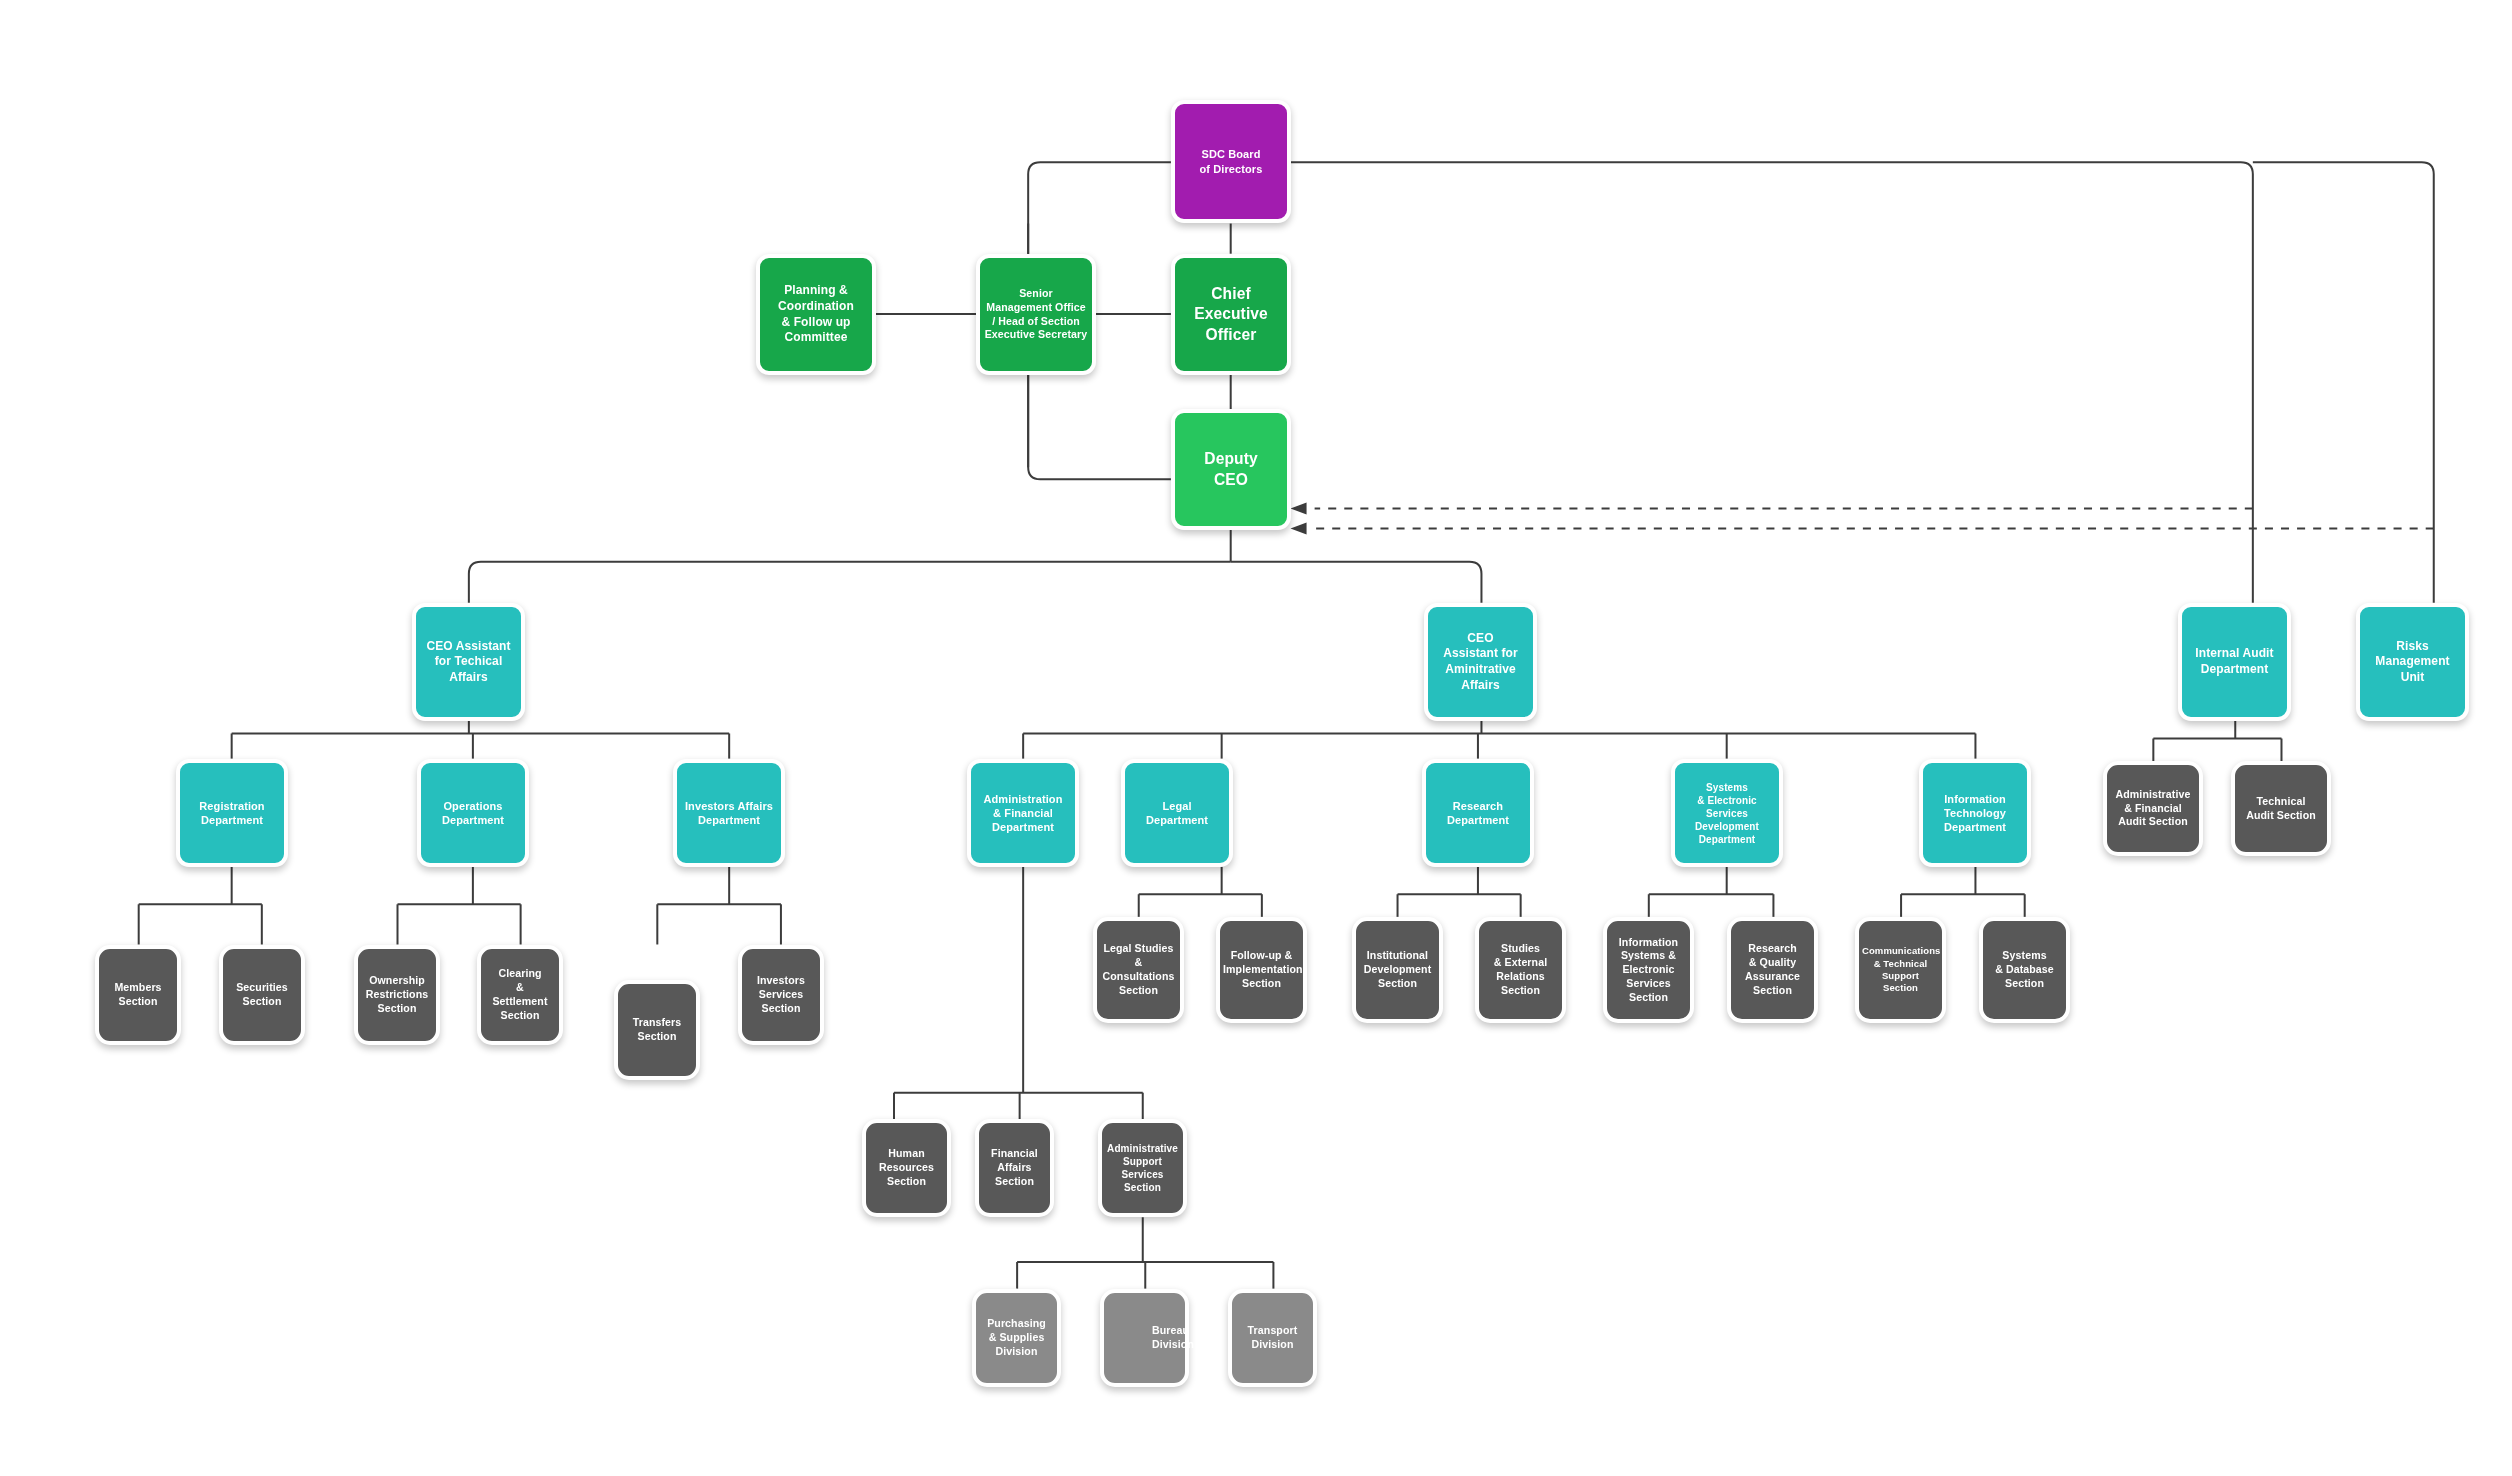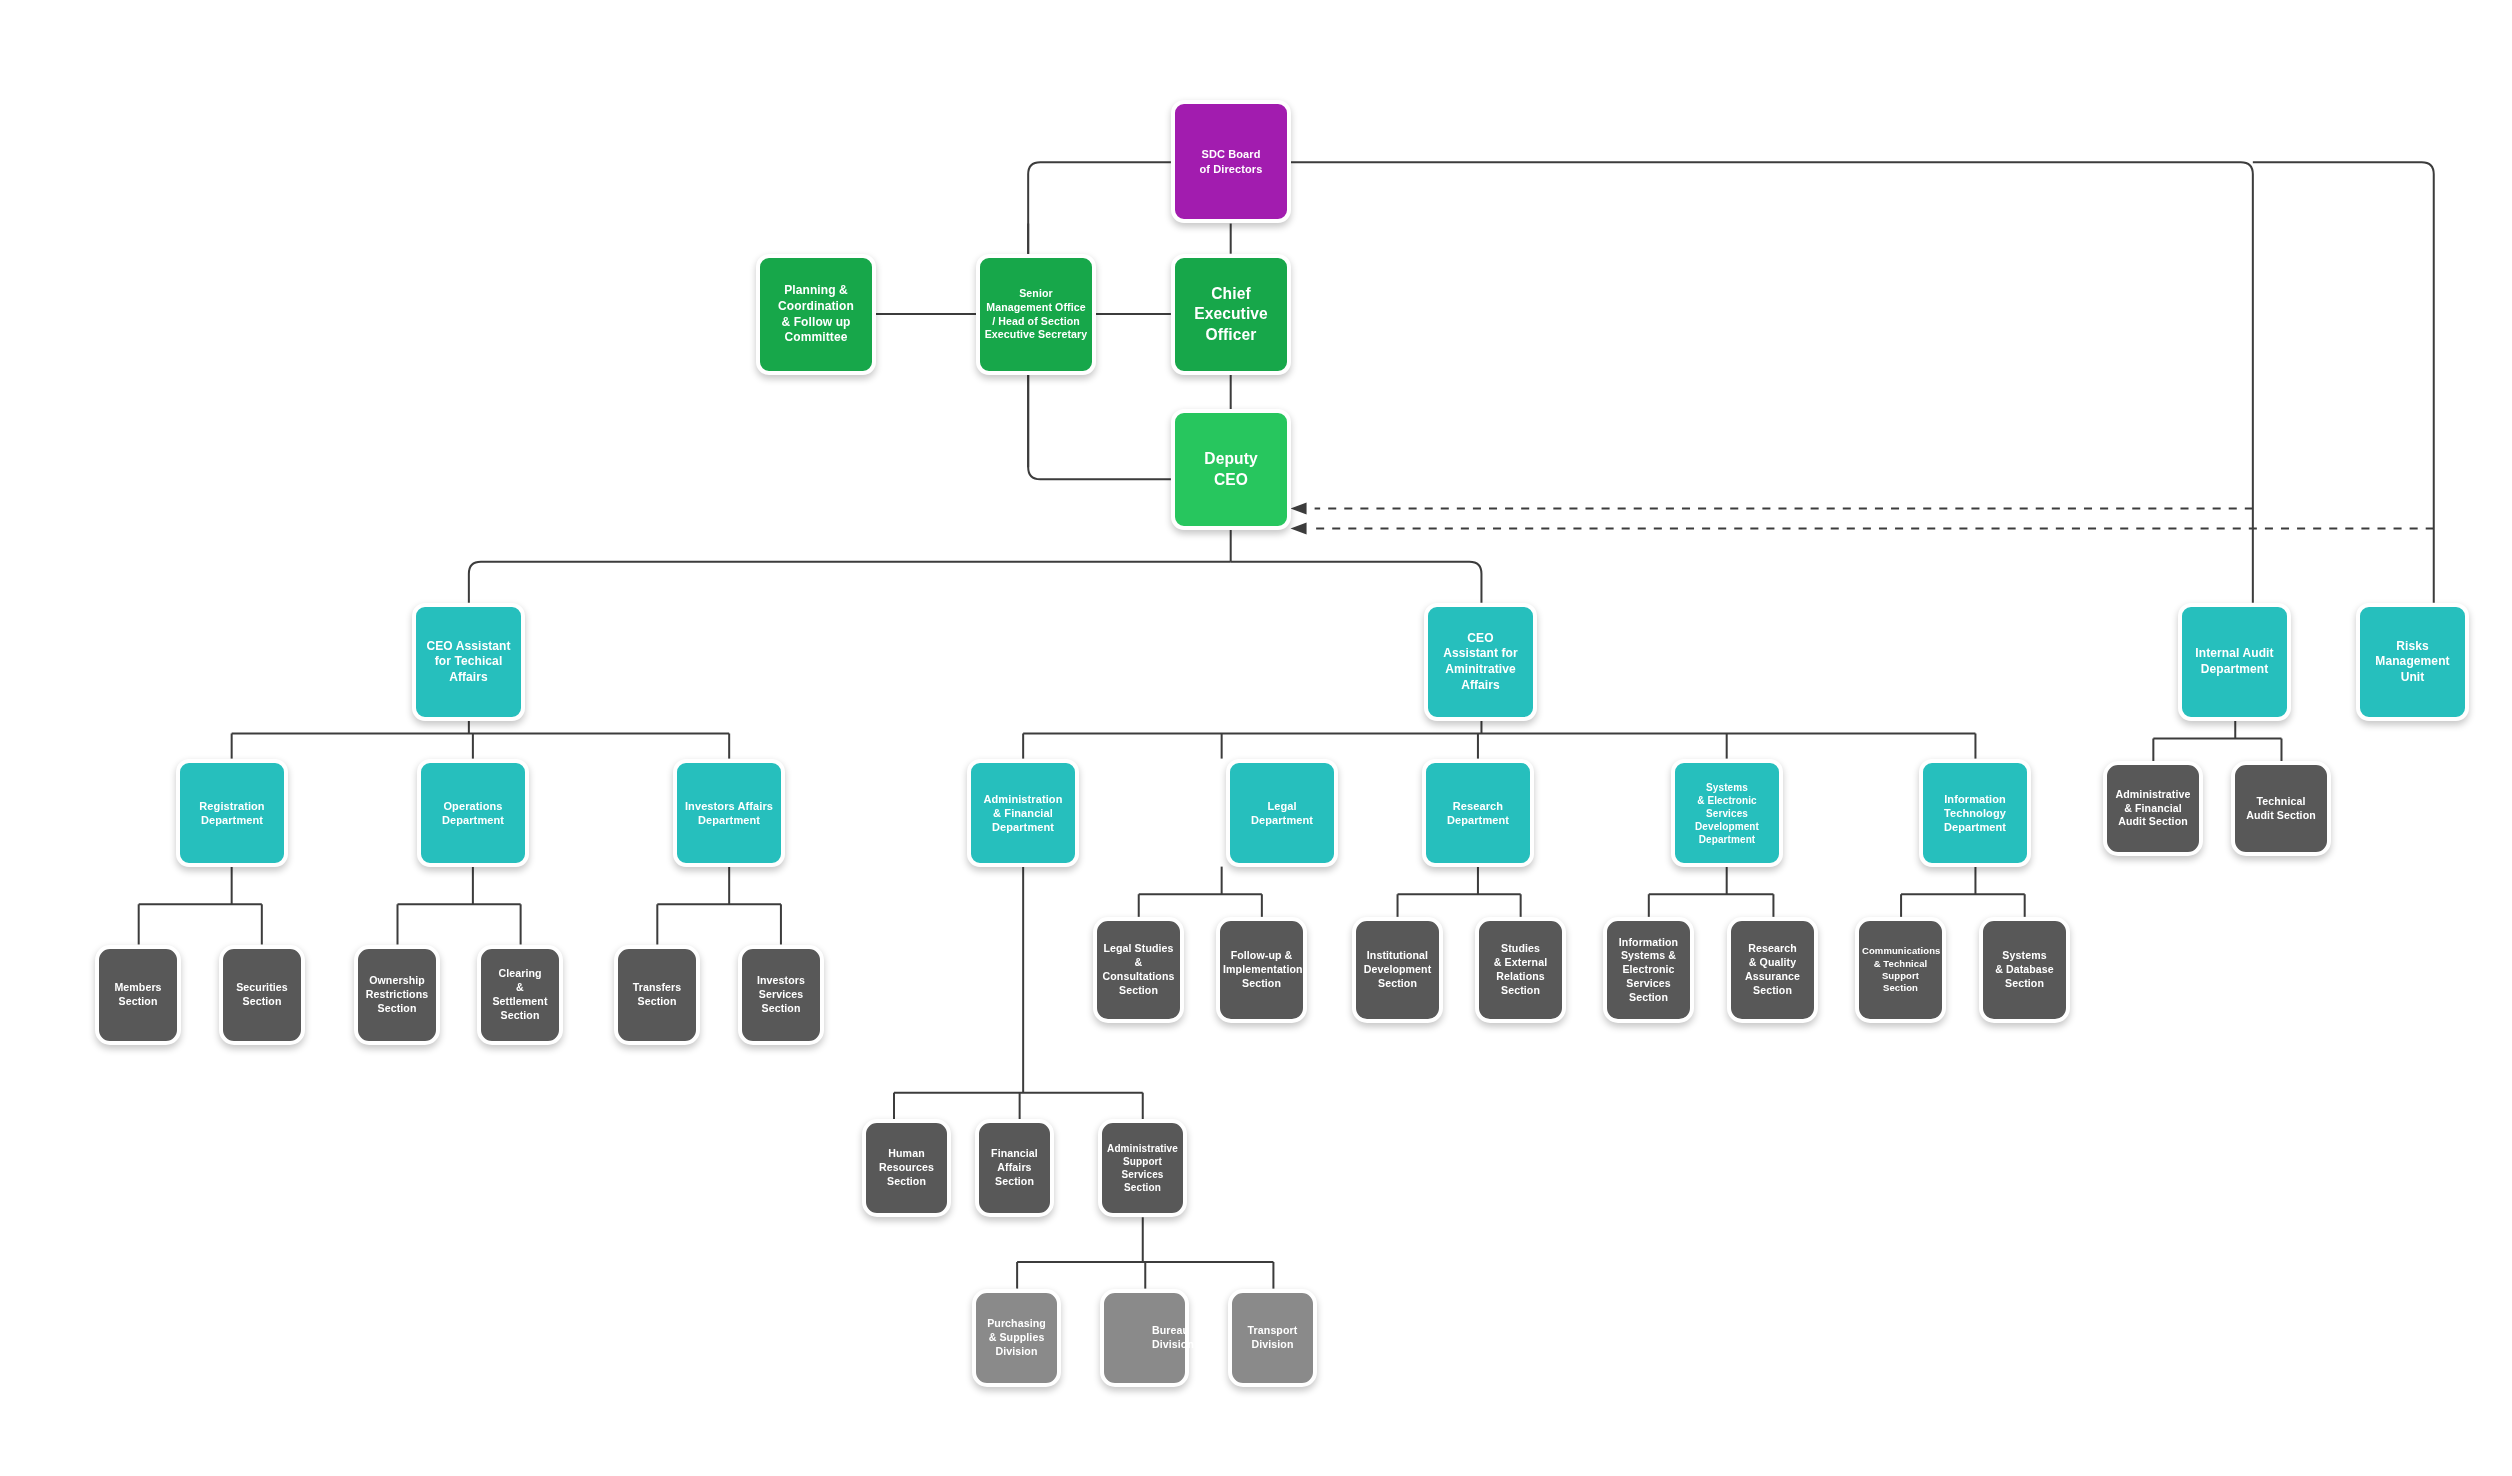--- a/index.html
+++ b/index.html
@@ -232,36 +232,36 @@
     <span>Ownership
 Restrictions
 Section</span>
   </div>
   <div class="node lvl-grey" style="left:477px;top:945px;width:86px;height:100px;">
     <span>Clearing
 &amp;
 Settlement
 Section</span>
   </div>
-  <div class="node lvl-grey" style="left:614px;top:945px;width:86px;height:100px;">
+  <div class="node lvl-grey" style="left:614px;top:980px;width:86px;height:100px;">
     <span>Transfers
 Section</span>
   </div>
   <div class="node lvl-grey" style="left:738px;top:945px;width:86px;height:100px;">
     <span>Investors
 Services
 Section</span>
   </div>
 
   <div class="node lvl-teal-sm" style="left:967px;top:759px;width:112px;height:108px;">
     <span>Administration
 &amp; Financial
 Department</span>
   </div>
-  <div class="node lvl-teal-sm" style="left:1226px;top:759px;width:112px;height:108px;">
+  <div class="node lvl-teal-sm" style="left:1121px;top:759px;width:112px;height:108px;">
     <span>Legal
 Department</span>
   </div>
   <div class="node lvl-teal-sm" style="left:1422px;top:759px;width:112px;height:108px;">
     <span>Research
 Department</span>
   </div>
   <div class="node lvl-teal-sm" style="left:1671px;top:759px;width:112px;height:108px;font-size:10px;">
     <span>Systems
 &amp; Electronic

